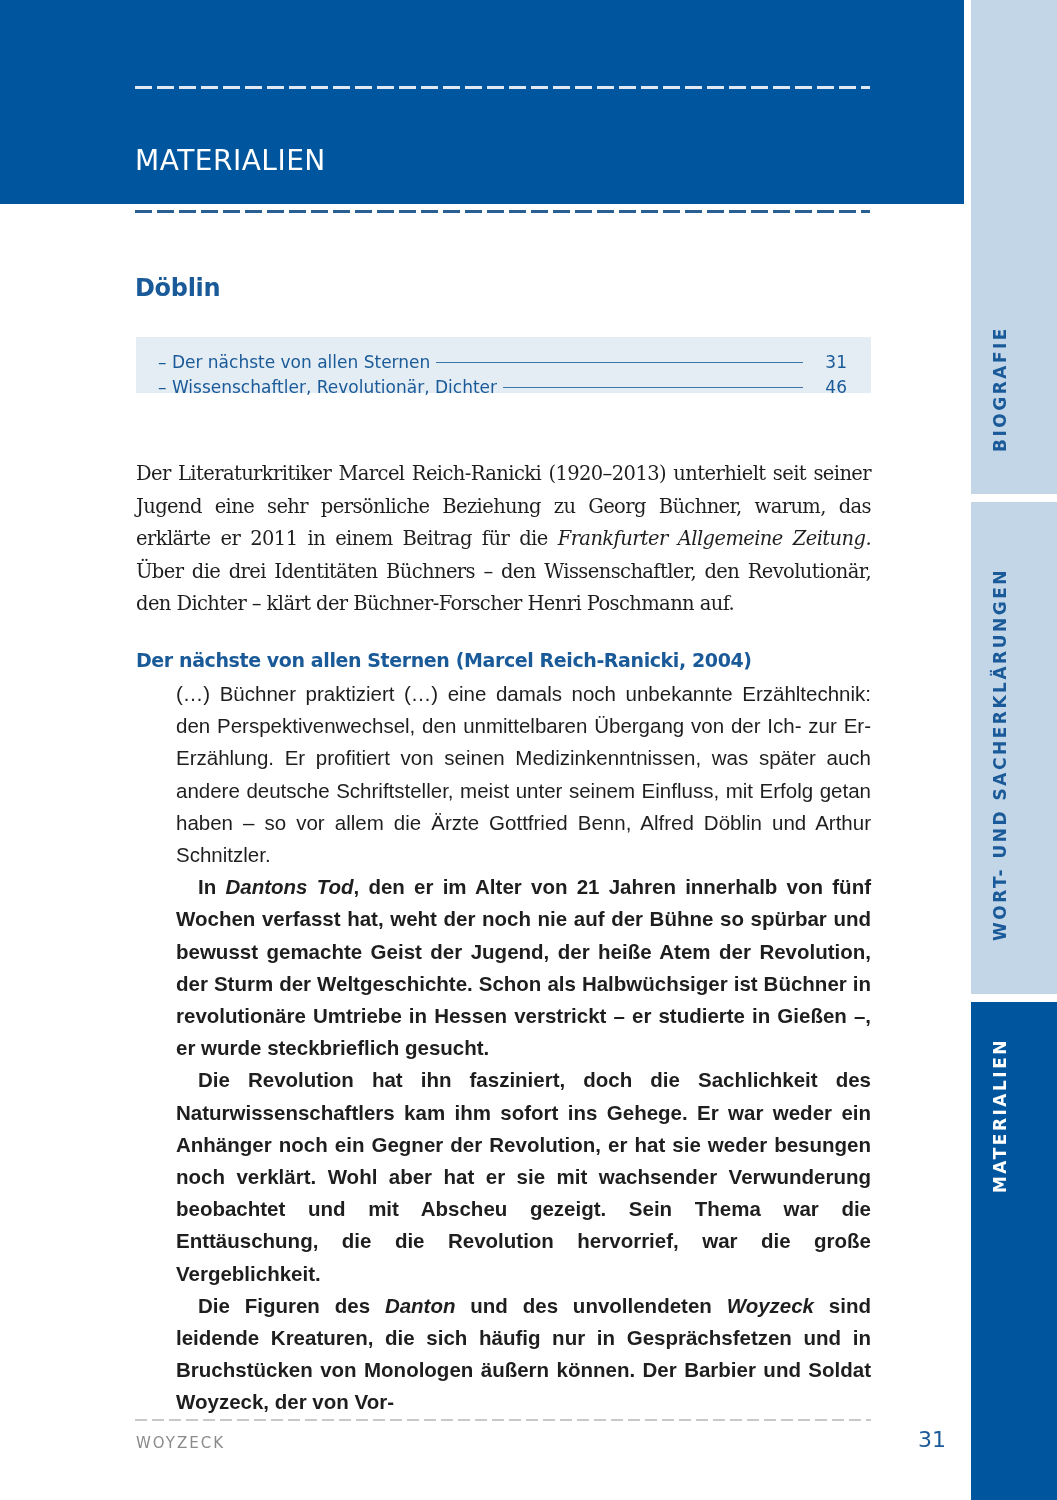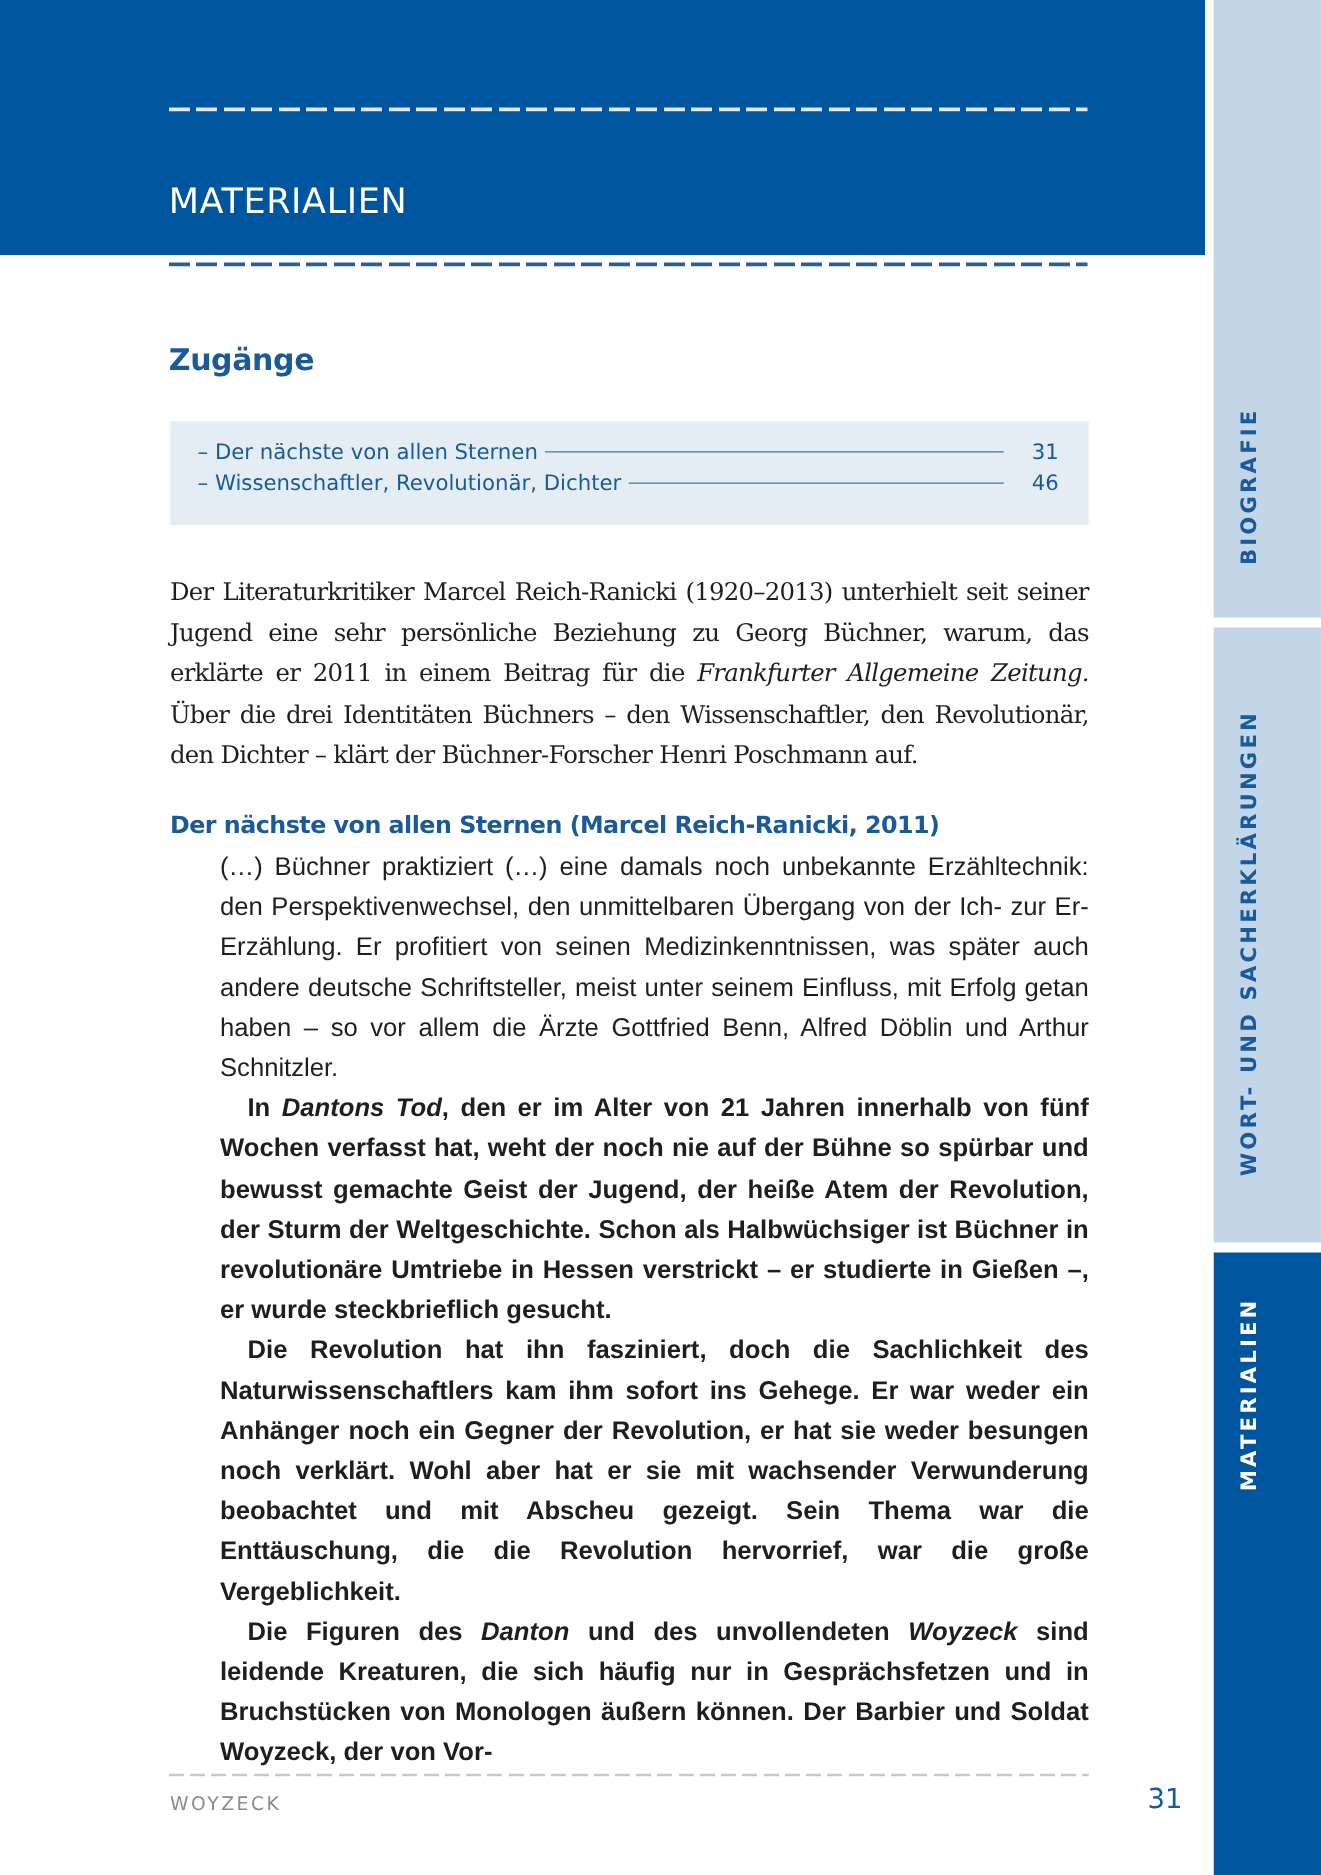--- a/index.html
+++ b/index.html
@@ -22,21 +22,21 @@
       color: #ffffff; font-weight: normal;
     }
 
     .section-title {
       position: absolute; left: 135px; top: 274px;
       font-family: "DejaVu Sans", sans-serif; font-size: 24px; font-weight: bold;
       color: #1a5a98; letter-spacing: -0.3px;
     }
 
     .toc-box {
-      position: absolute; left: 136px; top: 337px; width: 735px; height: 83px;
+      position: absolute; left: 136px; top: 337px; width: 735px; height: 56px;
       background: #e4ecf4; padding: 15px 24px 0 22px;
     }
     .toc-row {
       display: flex; align-items: baseline; height: 25px;
       font-family: "DejaVu Sans", sans-serif; font-size: 17px; color: #1a5a98;
     }
     .toc-label { white-space: nowrap; }
     .toc-leader { flex: 1; border-bottom: 1.5px solid #3c74ad; margin: 0 20px 0 6px; transform: translateY(-5px); }
     .toc-page { width: 24px; text-align: right; }
 
@@ -92,38 +92,38 @@
     .tab-mat .tab-label { color: #ffffff; position: absolute; top: 36px; left: 19px; }
   </style>
 </head>
 <body>
 
 <div class="header-bar"></div>
 <div class="dash-line dash-top"></div>
 <h1 class="header-title">MATERIALIEN</h1>
 <div class="dash-line dash-bottom"></div>
 
-<h2 class="section-title">Zugänge</h2>
+<h2 class="section-title">Döblin</h2>
 
 <div class="toc-box">
   <div class="toc-row">
     <span class="toc-label">– Der nächste von allen Sternen</span>
     <span class="toc-leader"></span>
     <span class="toc-page">31</span>
   </div>
   <div class="toc-row">
     <span class="toc-label">– Wissenschaftler, Revolutionär, Dichter</span>
     <span class="toc-leader"></span>
     <span class="toc-page">46</span>
   </div>
 </div>
 
 <p class="intro"><span>Der Literaturkritiker Marcel Reich-Ranicki (1920–2013) unterhielt seit seiner Jugend eine sehr persönliche Beziehung zu Georg Büchner, warum, das erklärte er 2011 in einem Beitrag für die </span><em>Frankfurter Allgemeine Zeitung.</em><span> Über die drei Identitäten Büchners – den Wissenschaftler, den Revolutionär, den Dichter – klärt der Büchner-Forscher Henri Poschmann auf.</span></p>
 
-<h3 class="sub-heading">Der nächste von allen Sternen (Marcel Reich-Ranicki, 2011)</h3>
+<h3 class="sub-heading">Der nächste von allen Sternen (Marcel Reich-Ranicki, 2004)</h3>
 
 <div class="body-text">
   <p>(…) Büchner praktiziert (…) eine damals noch unbekannte Erzähltechnik: den Perspektivenwechsel, den unmittelbaren Übergang von der Ich- zur Er-Erzählung. Er profitiert von seinen Medizinkenntnissen, was später auch andere deutsche Schriftsteller, meist unter seinem Einfluss, mit Erfolg getan haben – so vor allem die Ärzte Gottfried Benn, Alfred Döblin und Arthur Schnitzler.</p>
   <p class="ind"><span>In </span><em>Dantons Tod</em><span>, den er im Alter von 21 Jahren innerhalb von fünf Wochen verfasst hat, weht der noch nie auf der Bühne so spürbar und bewusst gemachte Geist der Jugend, der heiße Atem der Revolution, der Sturm der Weltgeschichte. Schon als Halbwüchsiger ist Büchner in revolutionäre Umtriebe in Hessen verstrickt – er studierte in Gießen –, er wurde steckbrieflich gesucht.</span></p>
   <p class="ind">Die Revolution hat ihn fasziniert, doch die Sachlichkeit des Naturwissenschaftlers kam ihm sofort ins Gehege. Er war weder ein Anhänger noch ein Gegner der Revolution, er hat sie weder besungen noch verklärt. Wohl aber hat er sie mit wachsender Verwunderung beobachtet und mit Abscheu gezeigt. Sein Thema war die Enttäuschung, die die Revolution hervorrief, war die große Vergeblichkeit.</p>
   <p class="ind"><span>Die Figuren des </span><em>Danton</em><span> und des unvollendeten </span><em>Woyzeck</em><span> sind leidende Kreaturen, die sich häufig nur in Gesprächsfetzen und in Bruchstücken von Monologen äußern können. Der Barbier und Soldat Woyzeck, der von Vor-</span></p>
 </div>
 
 <div class="footer-dash"></div>
 <div class="footer-title">WOYZECK</div>

